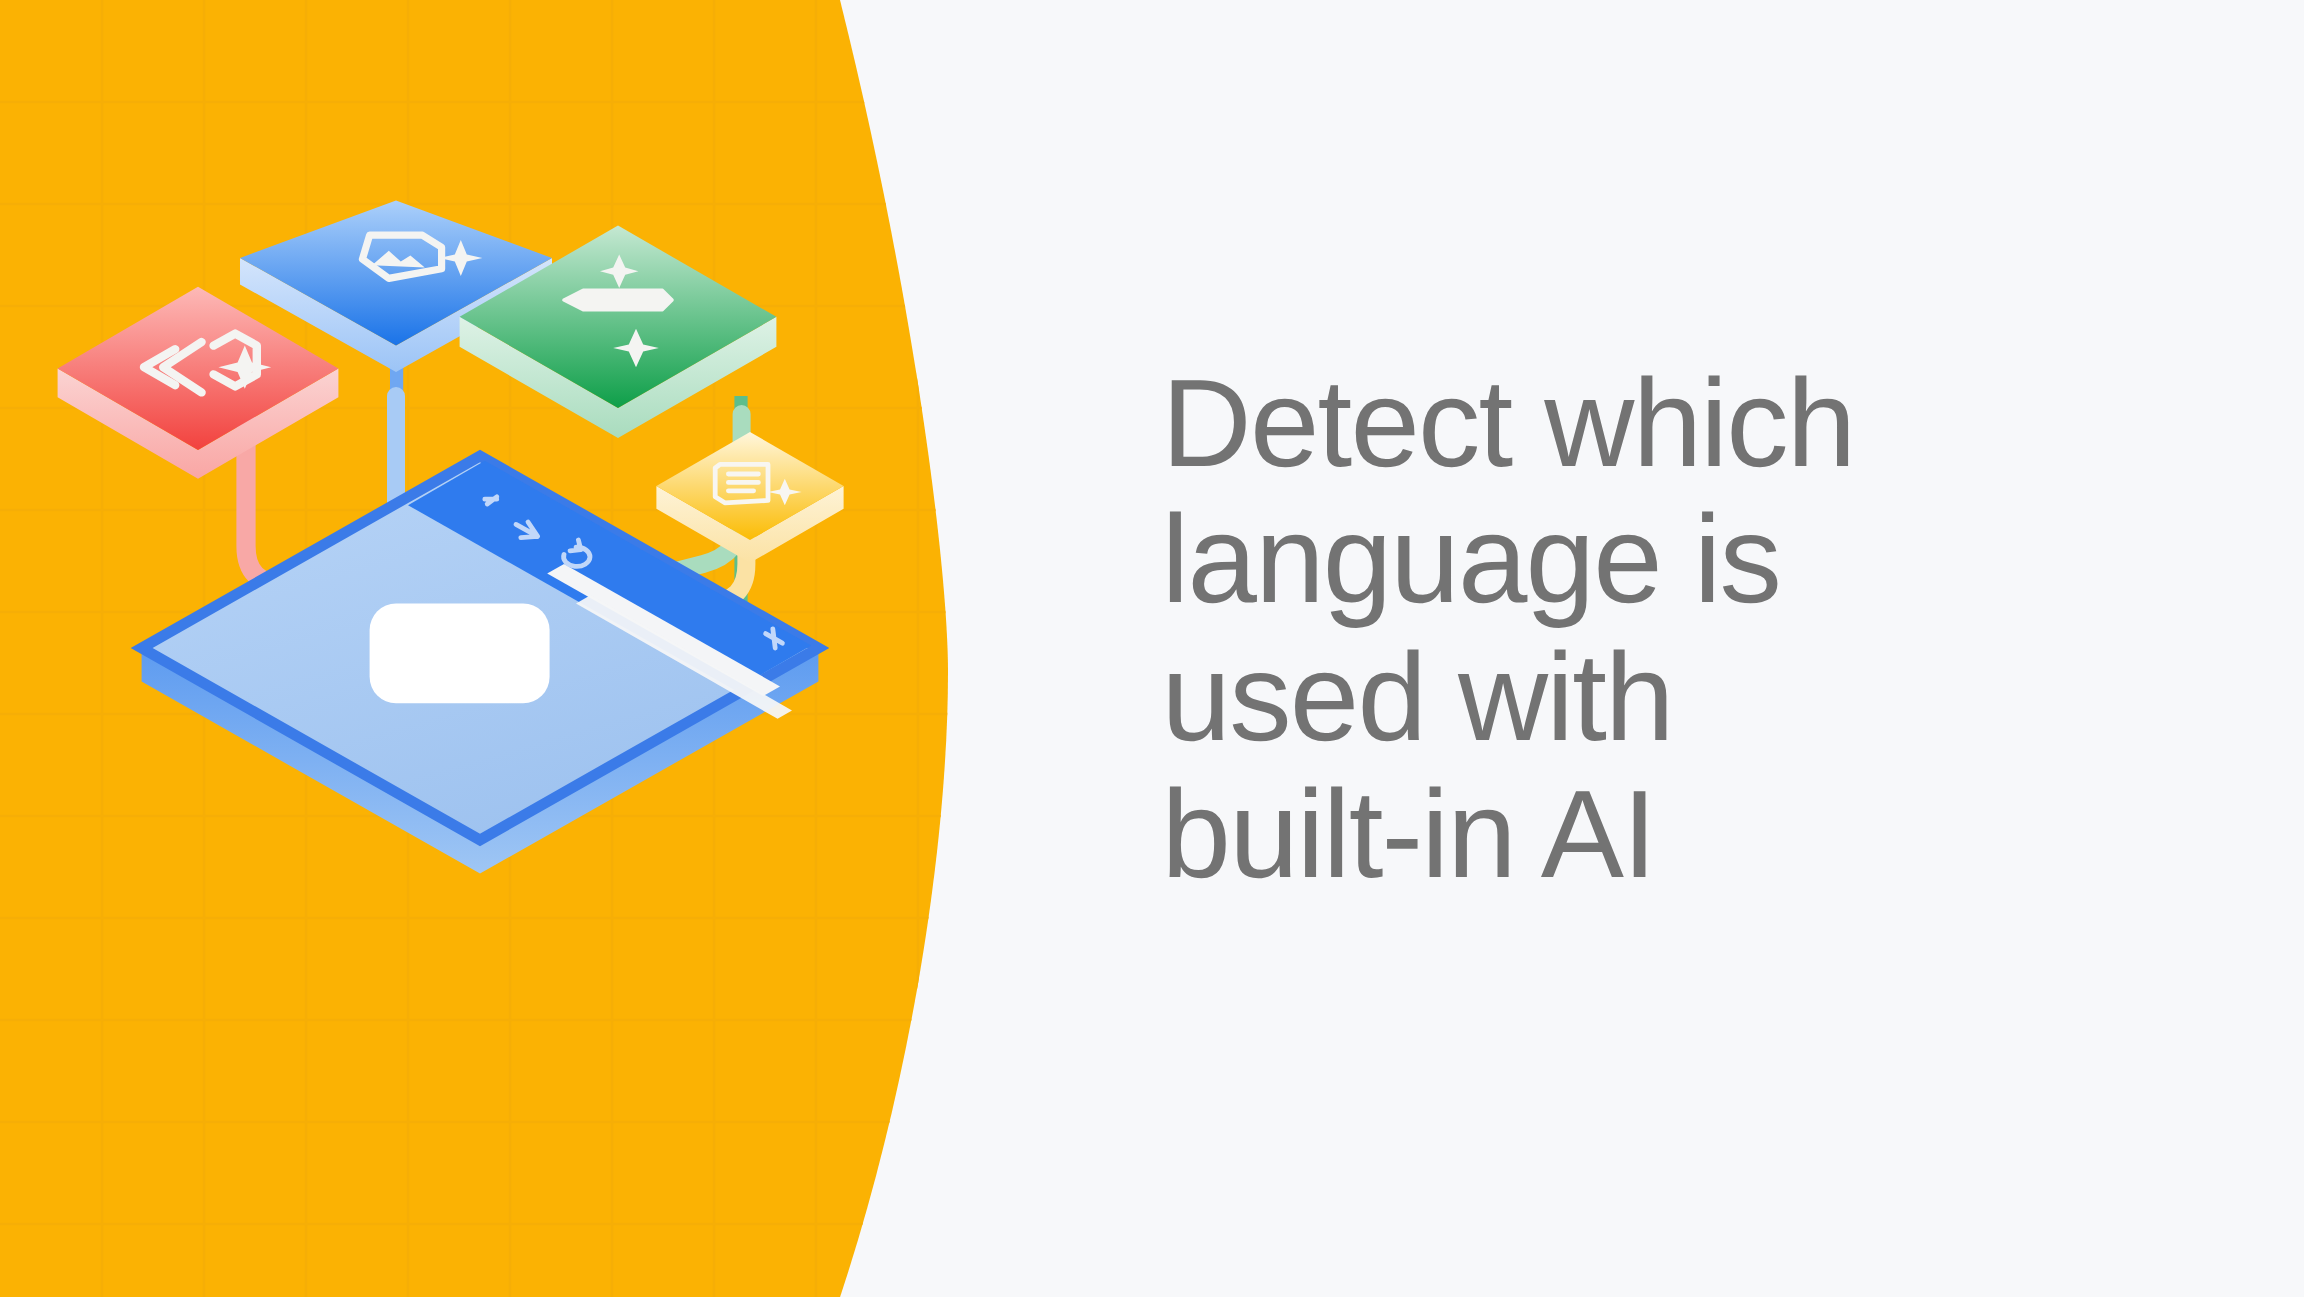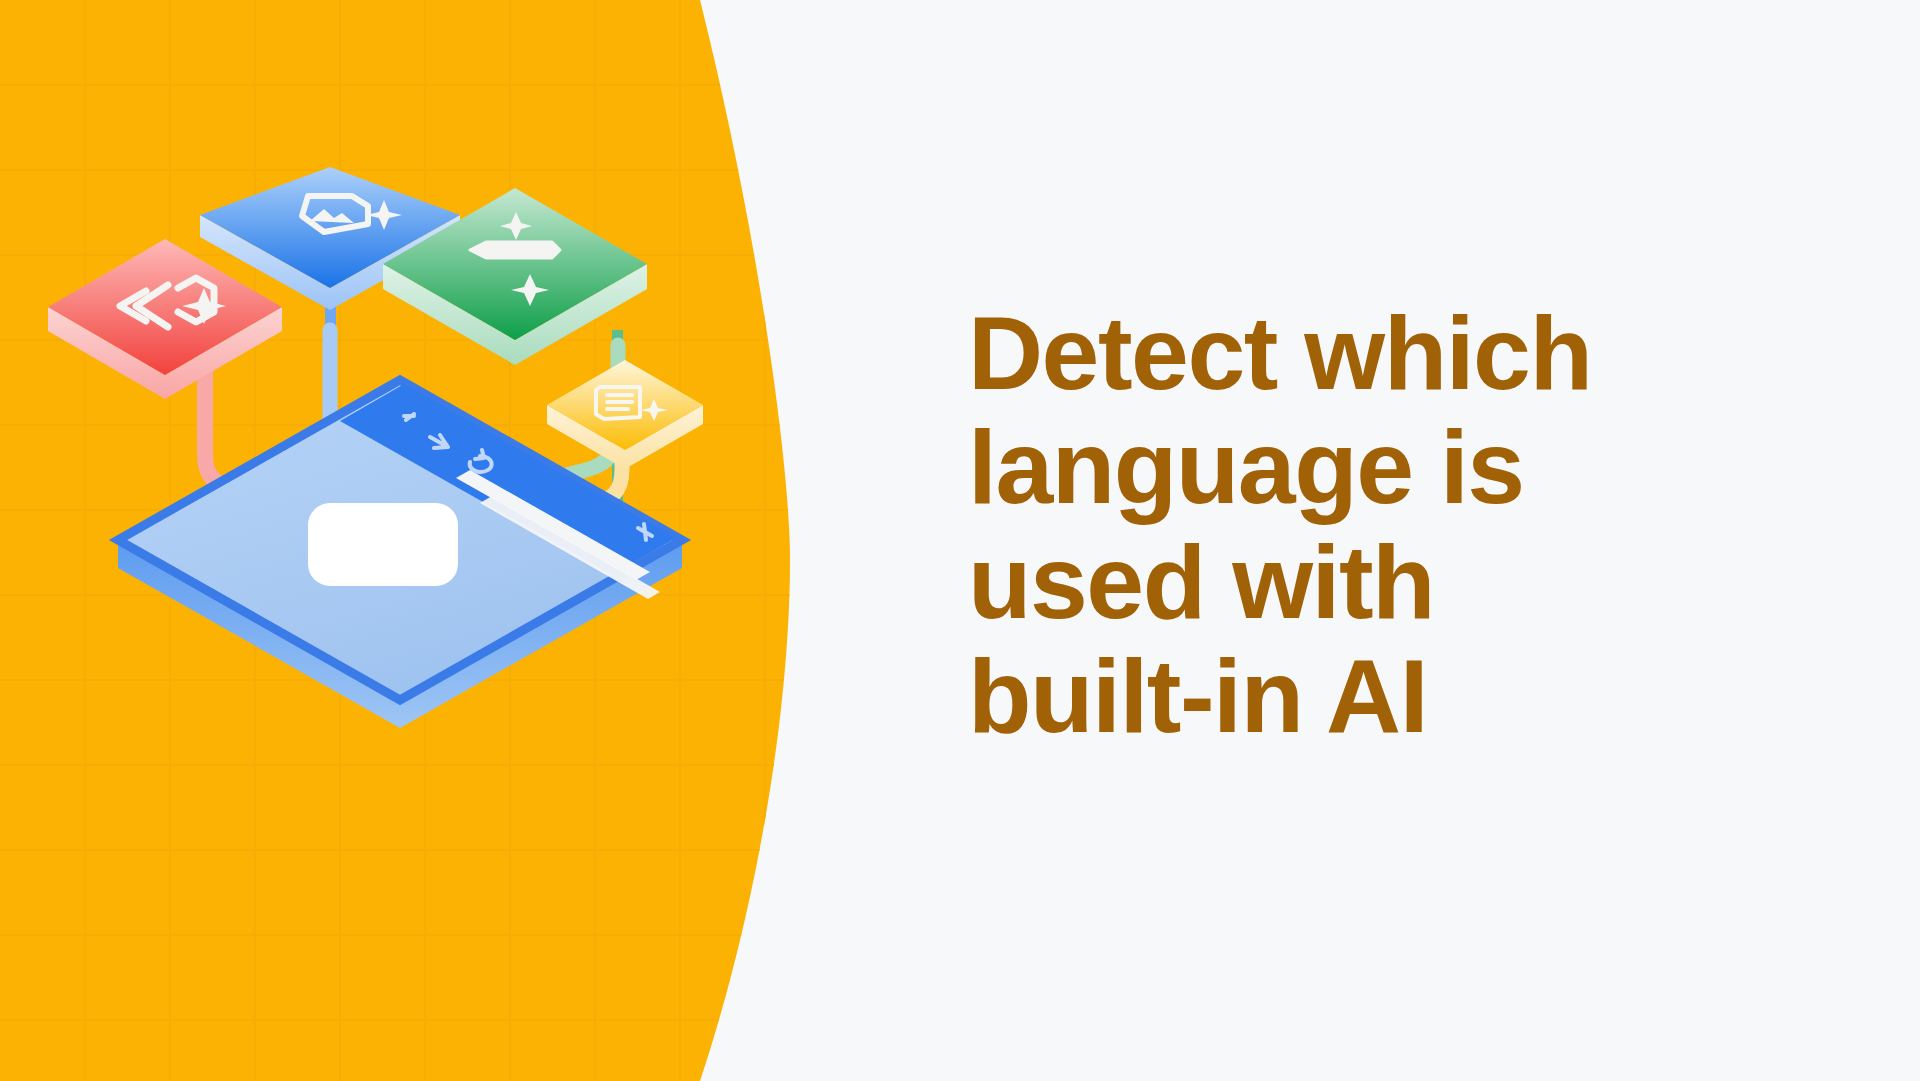--- a/index.html
+++ b/index.html
@@ -12,24 +12,24 @@
   #stage { position:absolute; inset:0; width:1920px; height:1081px; }
 
   .layer { position:absolute; inset:0; width:100%; height:100%; }
 
   
   #headline {
     position:absolute;
     left:968px;
     top:296px;
     width:840px;
-    color:#a16207;
+    color:#737373;
     font-size:104px;
     line-height:1.10;
-    font-weight:700;
+    font-weight:400;
     letter-spacing:-1.5px;
     white-space:pre-line;
   }
 </style>
 </head>
 <body>
 
 <div id="stage">
 
   <svg class="layer" viewBox="0 0 1920 1081" preserveAspectRatio="none" xmlns="http://www.w3.org/2000/svg">

